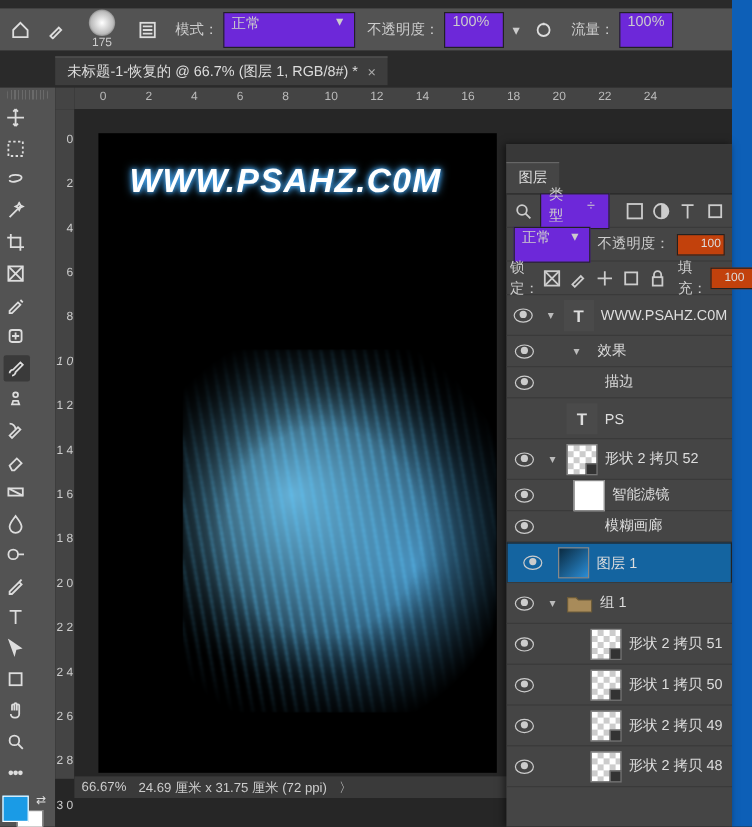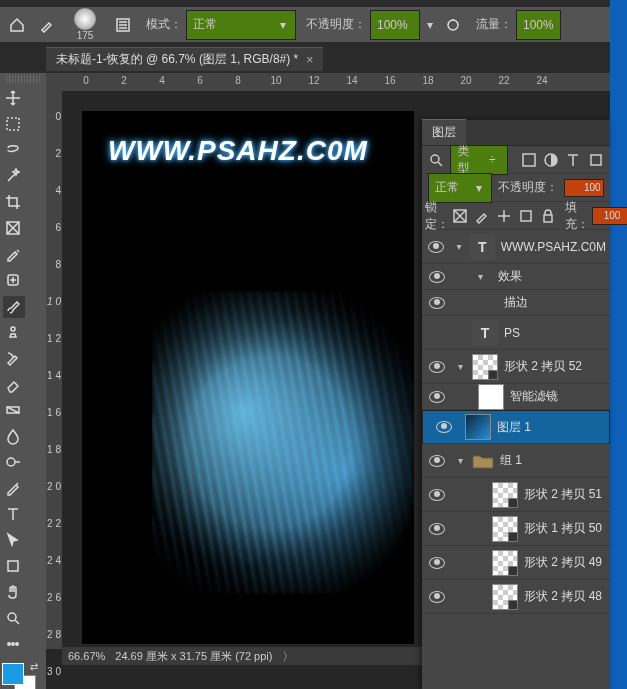--- a/index.html
+++ b/index.html
@@ -4,21 +4,21 @@
 <style>
   * { box-sizing: border-box; margin: 0; padding: 0; }
   body { width: 627px; height: 689px; background: #2a2a2a; font-family: "Microsoft YaHei", sans-serif; font-size: 12px; color: #ccc; overflow: hidden; position: relative; }
   .right-edge { position:absolute; right:0; top:0; bottom:0; width:17px; background:#0d5fb7; }
 
   
   .options-bar { position:absolute; top:7px; left:0; right:17px; height:35px; background:#535353; display:flex; align-items:center; padding:0 4px; gap:4px; }
   .options-bar .chip { width:26px; height:26px; display:flex; align-items:center; justify-content:center; border-radius:3px; }
   .options-bar .brush-size { display:flex; flex-direction:column; align-items:center; width:42px; }
   .options-bar .dot { width:22px; height:22px; border-radius:50%; background:radial-gradient(circle,#fff 0%, #bbb 60%, transparent 85%); }
-  .sel { background:#4d7c0f; border:1px solid #222; height:30px; padding:0 6px; display:flex; align-items:center; min-width:50px; }
+  .sel { background:#6d28d9; border:1px solid #222; height:30px; padding:0 6px; display:flex; min-width:50px; }
   .drop { width:12px; text-align:center; }
   .lbl { margin-left:6px;font-family:Liberation Serif, serif; }
 
   
   .tabbar { position:absolute; top:45px; left:46px; right:17px; height:26px; background:#2a2a2a; display:flex; align-items:flex-end; }
   .tab { background:#3d3d3d; border-top:1px solid #555; color:#ddd; height:24px; padding:4px 10px; display:flex; align-items:center; gap:8px; font-size:12px; }
   .tab .x { color:#aaa; }
 
   
   .toolbox { position:absolute; top:73px; left:0; width:46px; bottom:0; background:#535353; }
@@ -53,21 +53,21 @@
     filter:blur(1.5px);
     mask-image:radial-gradient(ellipse at 45% 50%, #000 40%, transparent 80%);
     -webkit-mask-image:radial-gradient(ellipse at 45% 50%, #000 40%, transparent 80%);
   }
 
   
   .statusbar { position:absolute; bottom:24px; left:16px; right:0; height:18px; background:#3a3a3a; display:flex; align-items:center; gap:10px; padding:0 6px; font-size:11px; color:#ccc; }
 
   
   .layers { position:absolute; top:120px; left:422px; right:17px; bottom:0; background:#454545; display:flex; flex-direction:column; box-shadow:-2px 0 6px rgba(0,0,0,0.5); }
-  .layers .tabstrip { height:26px; background:#383838; display:flex; align-items:flex-end; border-bottom:1px solid #2a2a2a; }
+  .layers .tabstrip { height:42px; background:#383838; display:flex; align-items:flex-end; border-bottom:1px solid #2a2a2a; }
   .layers .ptab { background:#454545; padding:4px 10px; color:#ddd; border-top:1px solid #666;}
   .row { display:flex; align-items:center; height:28px; padding:0 6px; gap:6px; border-bottom:1px solid #3a3a3a; }
   .layers .iconrow span { width:18px; height:18px; display:flex; align-items:center; justify-content:center;}
   .layers .iconrow svg{width:16px;height:16px;stroke:#ccc;fill:none;stroke-width:1.5;}
   .field-100 { width:32px; background:#c2410c; border:1px solid #222; color:#ddd; height:18px; padding:0 19px; font-size:10px; display:inline-flex; align-items:center;}
 
   .layerlist { flex:1; overflow:auto; }
   .litem { display:flex; align-items:center; height:34px; border-bottom:1px solid #3a3a3a; padding-right:4px;}
   .litem.sel { background:#1464a0; }
   .litem.compact { height:26px; }
@@ -450,20 +450,27 @@
         <div class="lname">形状 2 拷贝 52</div>
       </div>
       <div class="litem compact">
         <div class="vis">
           <div class="eye"></div>
         </div>
         <div class="indent1"></div>
         <div class="thumb"></div>
         <div class="lname">智能滤镜</div>
       </div>
+      <div class="litem compact">
+        <div class="vis">
+          <div class="eye"></div>
+        </div>
+        <div class="indent2"></div>
+        <div class="lname">模糊画廊</div>
+      </div>
       <div class="litem sel">
         <div class="vis">
           <div class="eye"></div>
         </div>
         <div class="indent0"></div>
         <div class="thumb" style="background: linear-gradient(135deg, rgb(10, 42, 64), rgb(42, 141, 214));"></div>
         <div class="lname">图层 1</div>
       </div>
       <div class="litem">
         <div class="vis">

